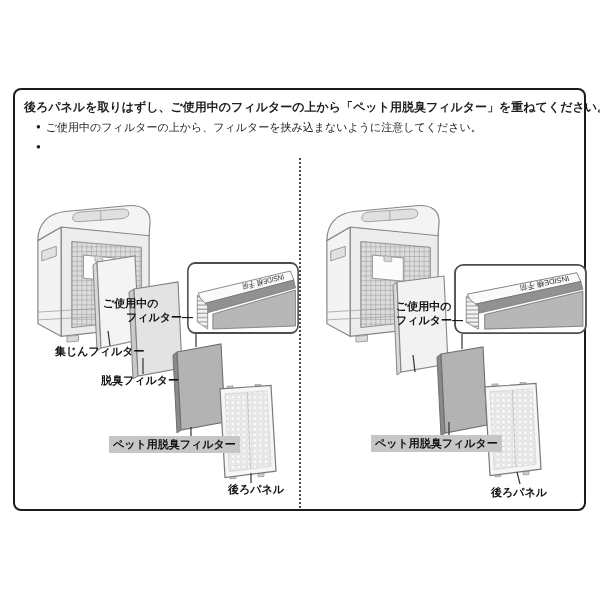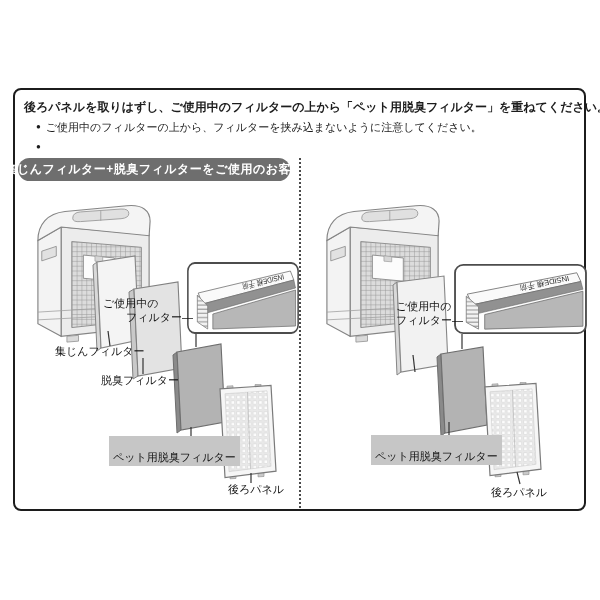--- a/index.html
+++ b/index.html
@@ -24,24 +24,24 @@
     font-size:12px;font-weight:bold;display:flex;align-items:center;justify-content:center;
     white-space:nowrap;letter-spacing:0.5px;
   }
   #pill-left{left:18px;width:272px;}
   #pill-right{left:303px;width:282px;}
   #divider{position:absolute;left:299px;top:158px;height:350px;width:0;border-left:2px dotted #4a4a4a;}
   .col-svg{position:absolute;width:285px;height:318px;}
   #svg-left{left:15px;top:192px;}
   #svg-right{left:302px;top:192px;}
   .diagram-label{
-    position:absolute;font-size:11px;font-weight:normal;line-height:1.3;color:#111;white-space:nowrap;
+    position:absolute;font-size:11px;font-weight:bold;line-height:1.3;color:#111;white-space:nowrap;
   }
   .diagram-label .indent{margin-left:23px;}
-  .hl{background:var(--highlight_bg,#c6c6c6);padding:14px 4px 2px 4px;}
+  .hl{background:var(--highlight_bg,#c6c6c6);padding:1px 4px 2px 4px;}
 </style>
 </head>
 <body>
 
 <div id="page">
 
   <svg width="0" height="0" style="position:absolute" aria-hidden="true">
     <defs>
       <pattern id="p-mesh" width="5" height="5" patternUnits="userSpaceOnUse">
         <rect width="5" height="5" fill="#dcdcdc"></rect>
@@ -99,21 +99,20 @@
   <div class="bullets">
     <div class="bullet">
       <span class="dot">●</span>
       <span>ご使用中のフィルターの上から、フィルターを挟み込まないように注意してください。</span>
     </div>
     <div class="bullet">
       <span class="dot">●</span>
     </div>
   </div>
 
-  <div class="pill" id="pill-left">集じんフィルター+脱臭フィルターをご使用のお客様</div>
 
   <div id="divider"></div>
 
   <svg id="svg-left" class="col-svg" viewBox="0 0 285 318">
     <use href="#sym-purifier" x="13" y="6" width="132" height="147"></use>
 
     <g>
       <polygon points="78,73 82,70 86,156 82,159" fill="#d9d9d9" stroke="#868686" stroke-width="1"></polygon>
       <polygon points="82,70 120,64 124,148 86,156" fill="#f4f4f4" stroke="#868686" stroke-width="1.1"></polygon>
     </g>

